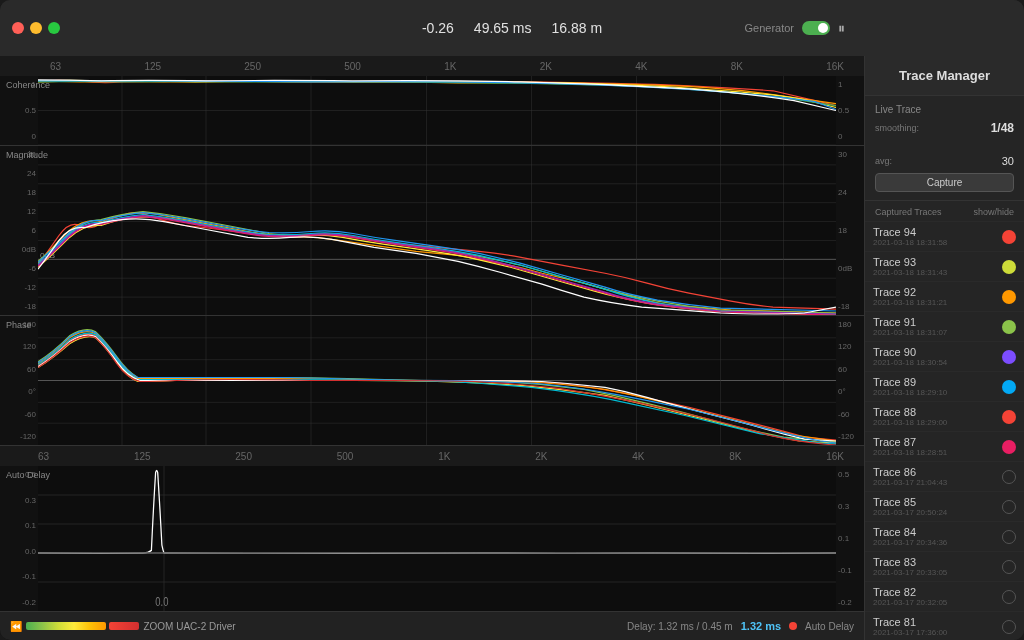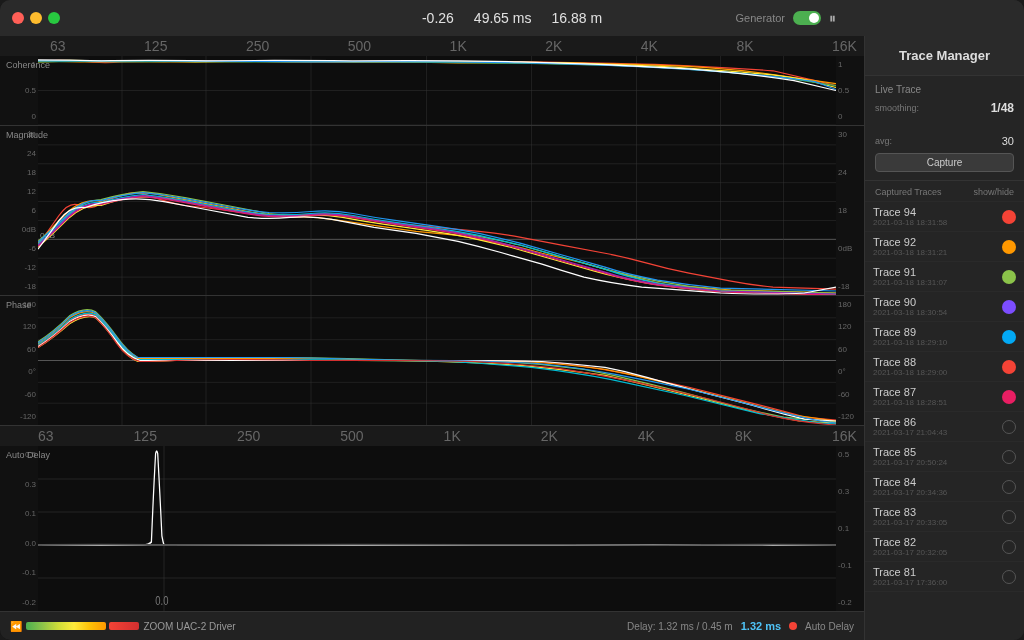--- a/index.html
+++ b/index.html
@@ -17,21 +17,21 @@
       height: 640px;
       background: #1e1e1e;
       border-radius: 10px;
       overflow: hidden;
       display: flex;
       flex-direction: column;
     }
 
     
     .titlebar {
-      height: 36px;
+      height: 56px;
       background: #2a2a2a;
       display: flex;
       align-items: center;
       padding: 12px 12px;
       flex-shrink: 0;
       position: relative;
       text-align: center;
     }
     .traffic-lights {
       display: flex;
@@ -58,21 +58,21 @@
       color: #e0e0e0;
       font-weight: 300;
     }
     .titlebar-value {
       color: #e0e0e0;
       font-size: 14px;
     }
 
     .titlebar-right {
       position: absolute;
-      right: 188px;
+      right: 179px;
       display: flex;
       align-items: center;
       gap: 8px;
       font-size: 11px;
       color: #888;
     }
     .toggle-switch {
       width: 28px;
       height: 14px;
       background: #4caf50;
@@ -119,23 +119,23 @@
       display: flex;
       align-items: center;
       padding-left: 50px;
       flex-shrink: 0;
       position: relative;
     }
     .freq-labels {
       display: flex;
       width: 100%;
       justify-content: space-between;
-      font-size: 14px;
+      font-size: 10px;
       color: #666;
-      padding-right: 7px;
+      padding-right: 20px;
     }
 
     
     .chart-panel {
       position: relative;
       border-bottom: 1px solid #333;
     }
 
     .coherence-panel {
       height: 70px;
@@ -704,20 +704,27 @@
 
       <div class="trace-item">
             <div class="trace-info">
               <div class="trace-name">Trace 94</div>
               <div class="trace-date">2021-03-18 18:31:58</div>
             </div>
             <div class="trace-color-dot" style="background: rgb(244, 67, 54); border: none;"></div>
           </div>
           <div class="trace-item">
             <div class="trace-info">
+              <div class="trace-name">Trace 93</div>
+              <div class="trace-date">2021-03-18 18:31:43</div>
+            </div>
+            <div class="trace-color-dot" style="background: rgb(205, 220, 57); border: none;"></div>
+          </div>
+          <div class="trace-item">
+            <div class="trace-info">
               <div class="trace-name">Trace 92</div>
               <div class="trace-date">2021-03-18 18:31:21</div>
             </div>
             <div class="trace-color-dot" style="background: rgb(255, 152, 0); border: none;"></div>
           </div>
           <div class="trace-item">
             <div class="trace-info">
               <div class="trace-name">Trace 91</div>
               <div class="trace-date">2021-03-18 18:31:07</div>
             </div>

